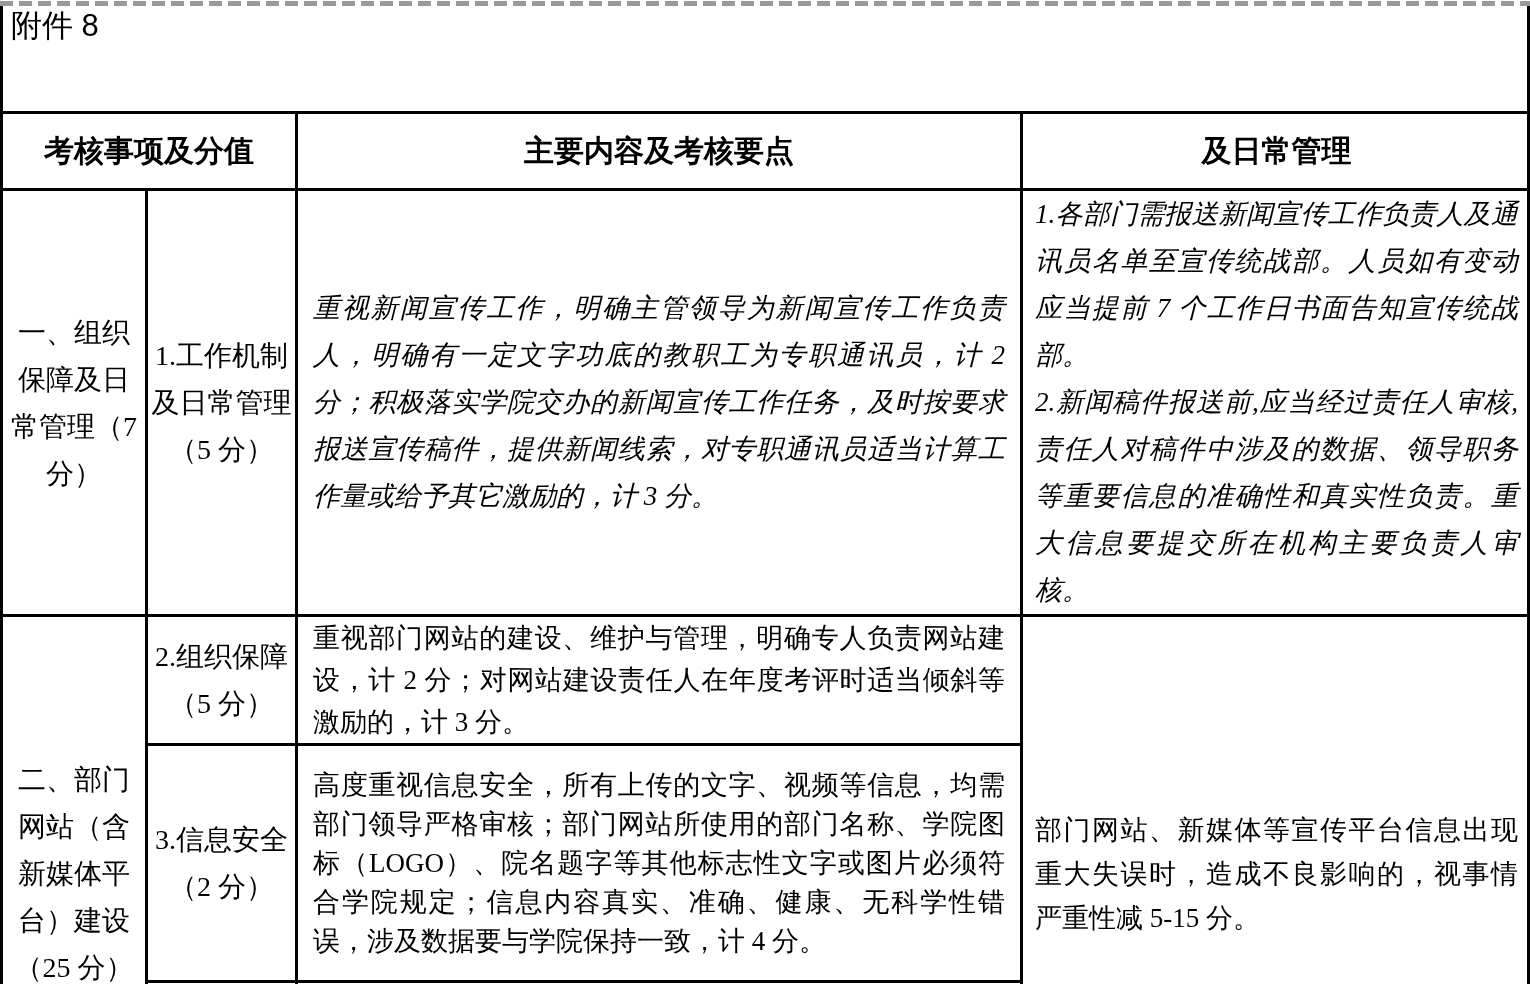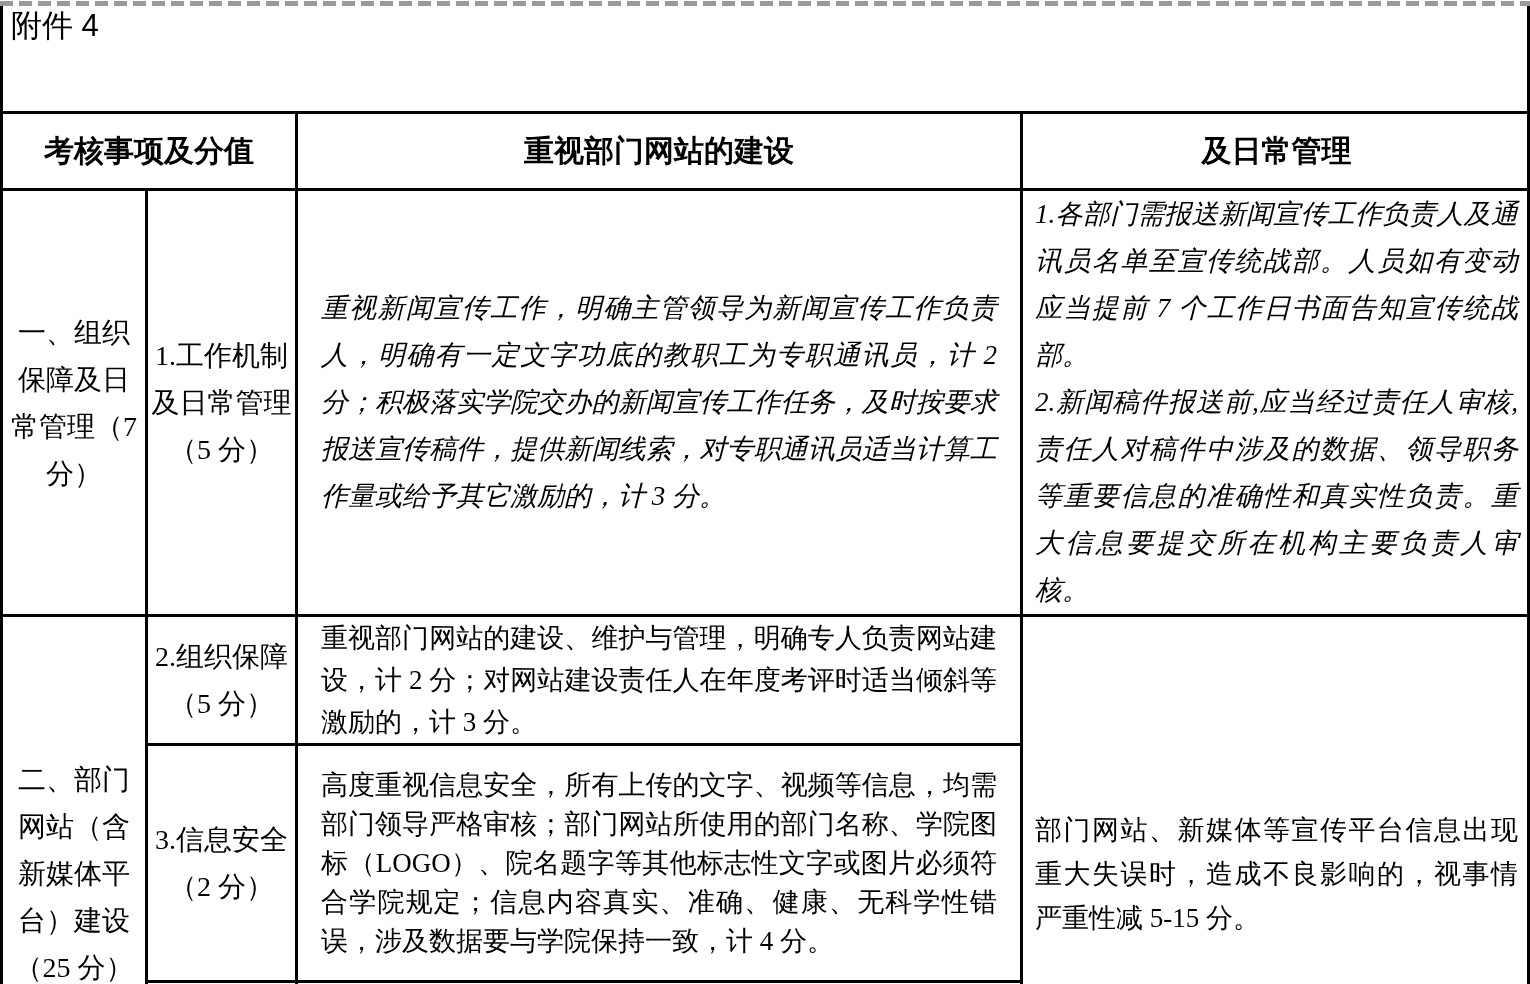--- a/index.html
+++ b/index.html
@@ -53,56 +53,56 @@
   }
   td.cat, td.item {
     text-align: center;
     white-space: pre-line;
     font-size: 28px;
     line-height: 47px;
   }
   td.content {
     text-align: justify;
     font-size: 27px;
-    padding: 0 23px;
+    padding: 0 15px;
   }
   td.notes {
     text-align: justify;
     font-size: 27px;
     padding: 0 12px;
     white-space: pre-line;
   }
   .lh47 { line-height: 47px; font-style: italic; }
   .lh44 { line-height: 44px; }
   .lh42 { line-height: 42px; }
   .lh39 { line-height: 39px; }
 </style>
 </head>
 <body>
 
 <div class="page">
   <div class="page-top-dashed"></div>
   <div class="page-edge-left"></div>
   <div class="page-edge-right"></div>
 
-  <div class="attachment-label">附件 4</div>
+  <div class="attachment-label">附件 8</div>
 
 
   <table class="assessment">
     <colgroup>
       <col style="width:145px">
       <col style="width:150px">
       <col style="width:725px">
       <col style="width:510px">
     </colgroup>
 
     <tbody>
         <tr style="height:77px">
       <th colspan="2">考核事项及分值</th>
-      <th>重视部门网站的建设</th>
+      <th>主要内容及考核要点</th>
       <th>及日常管理</th>
     </tr>
 
     <tr style="height:310px">
       <td class="cat">一、组织
 保障及日
 常管理（7
 分）</td>
       <td class="item">1.工作机制
 及日常管理

